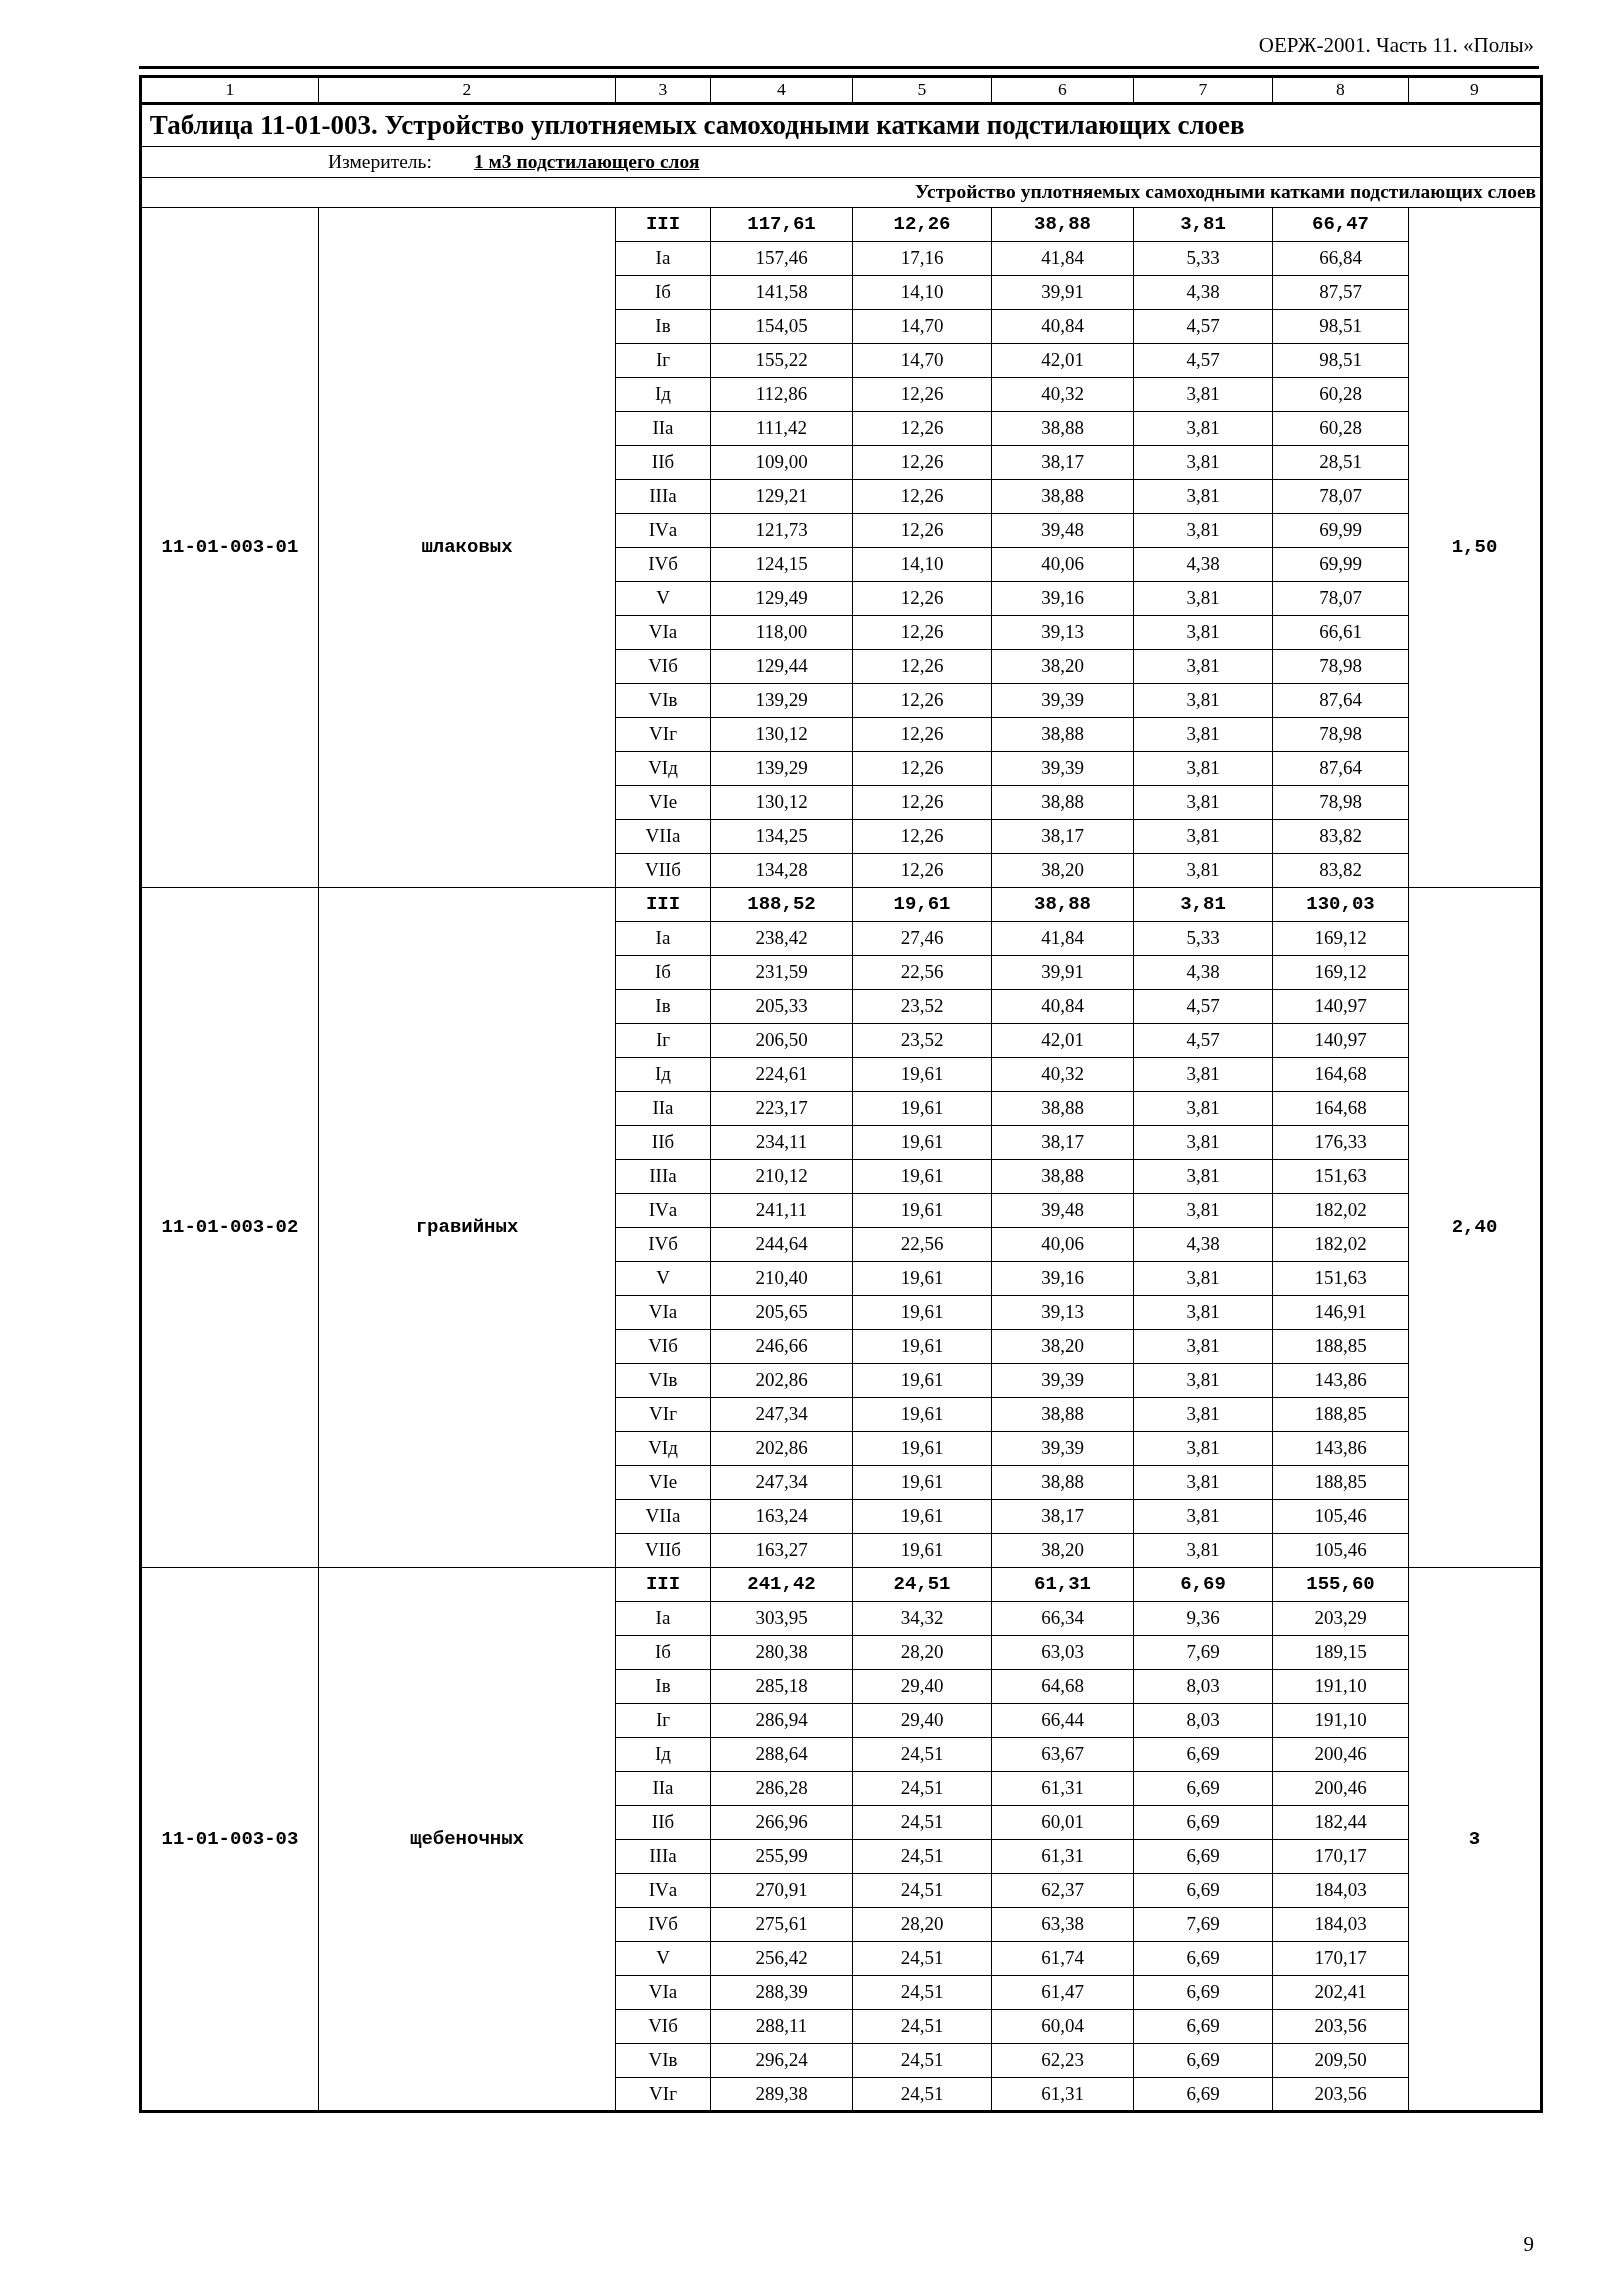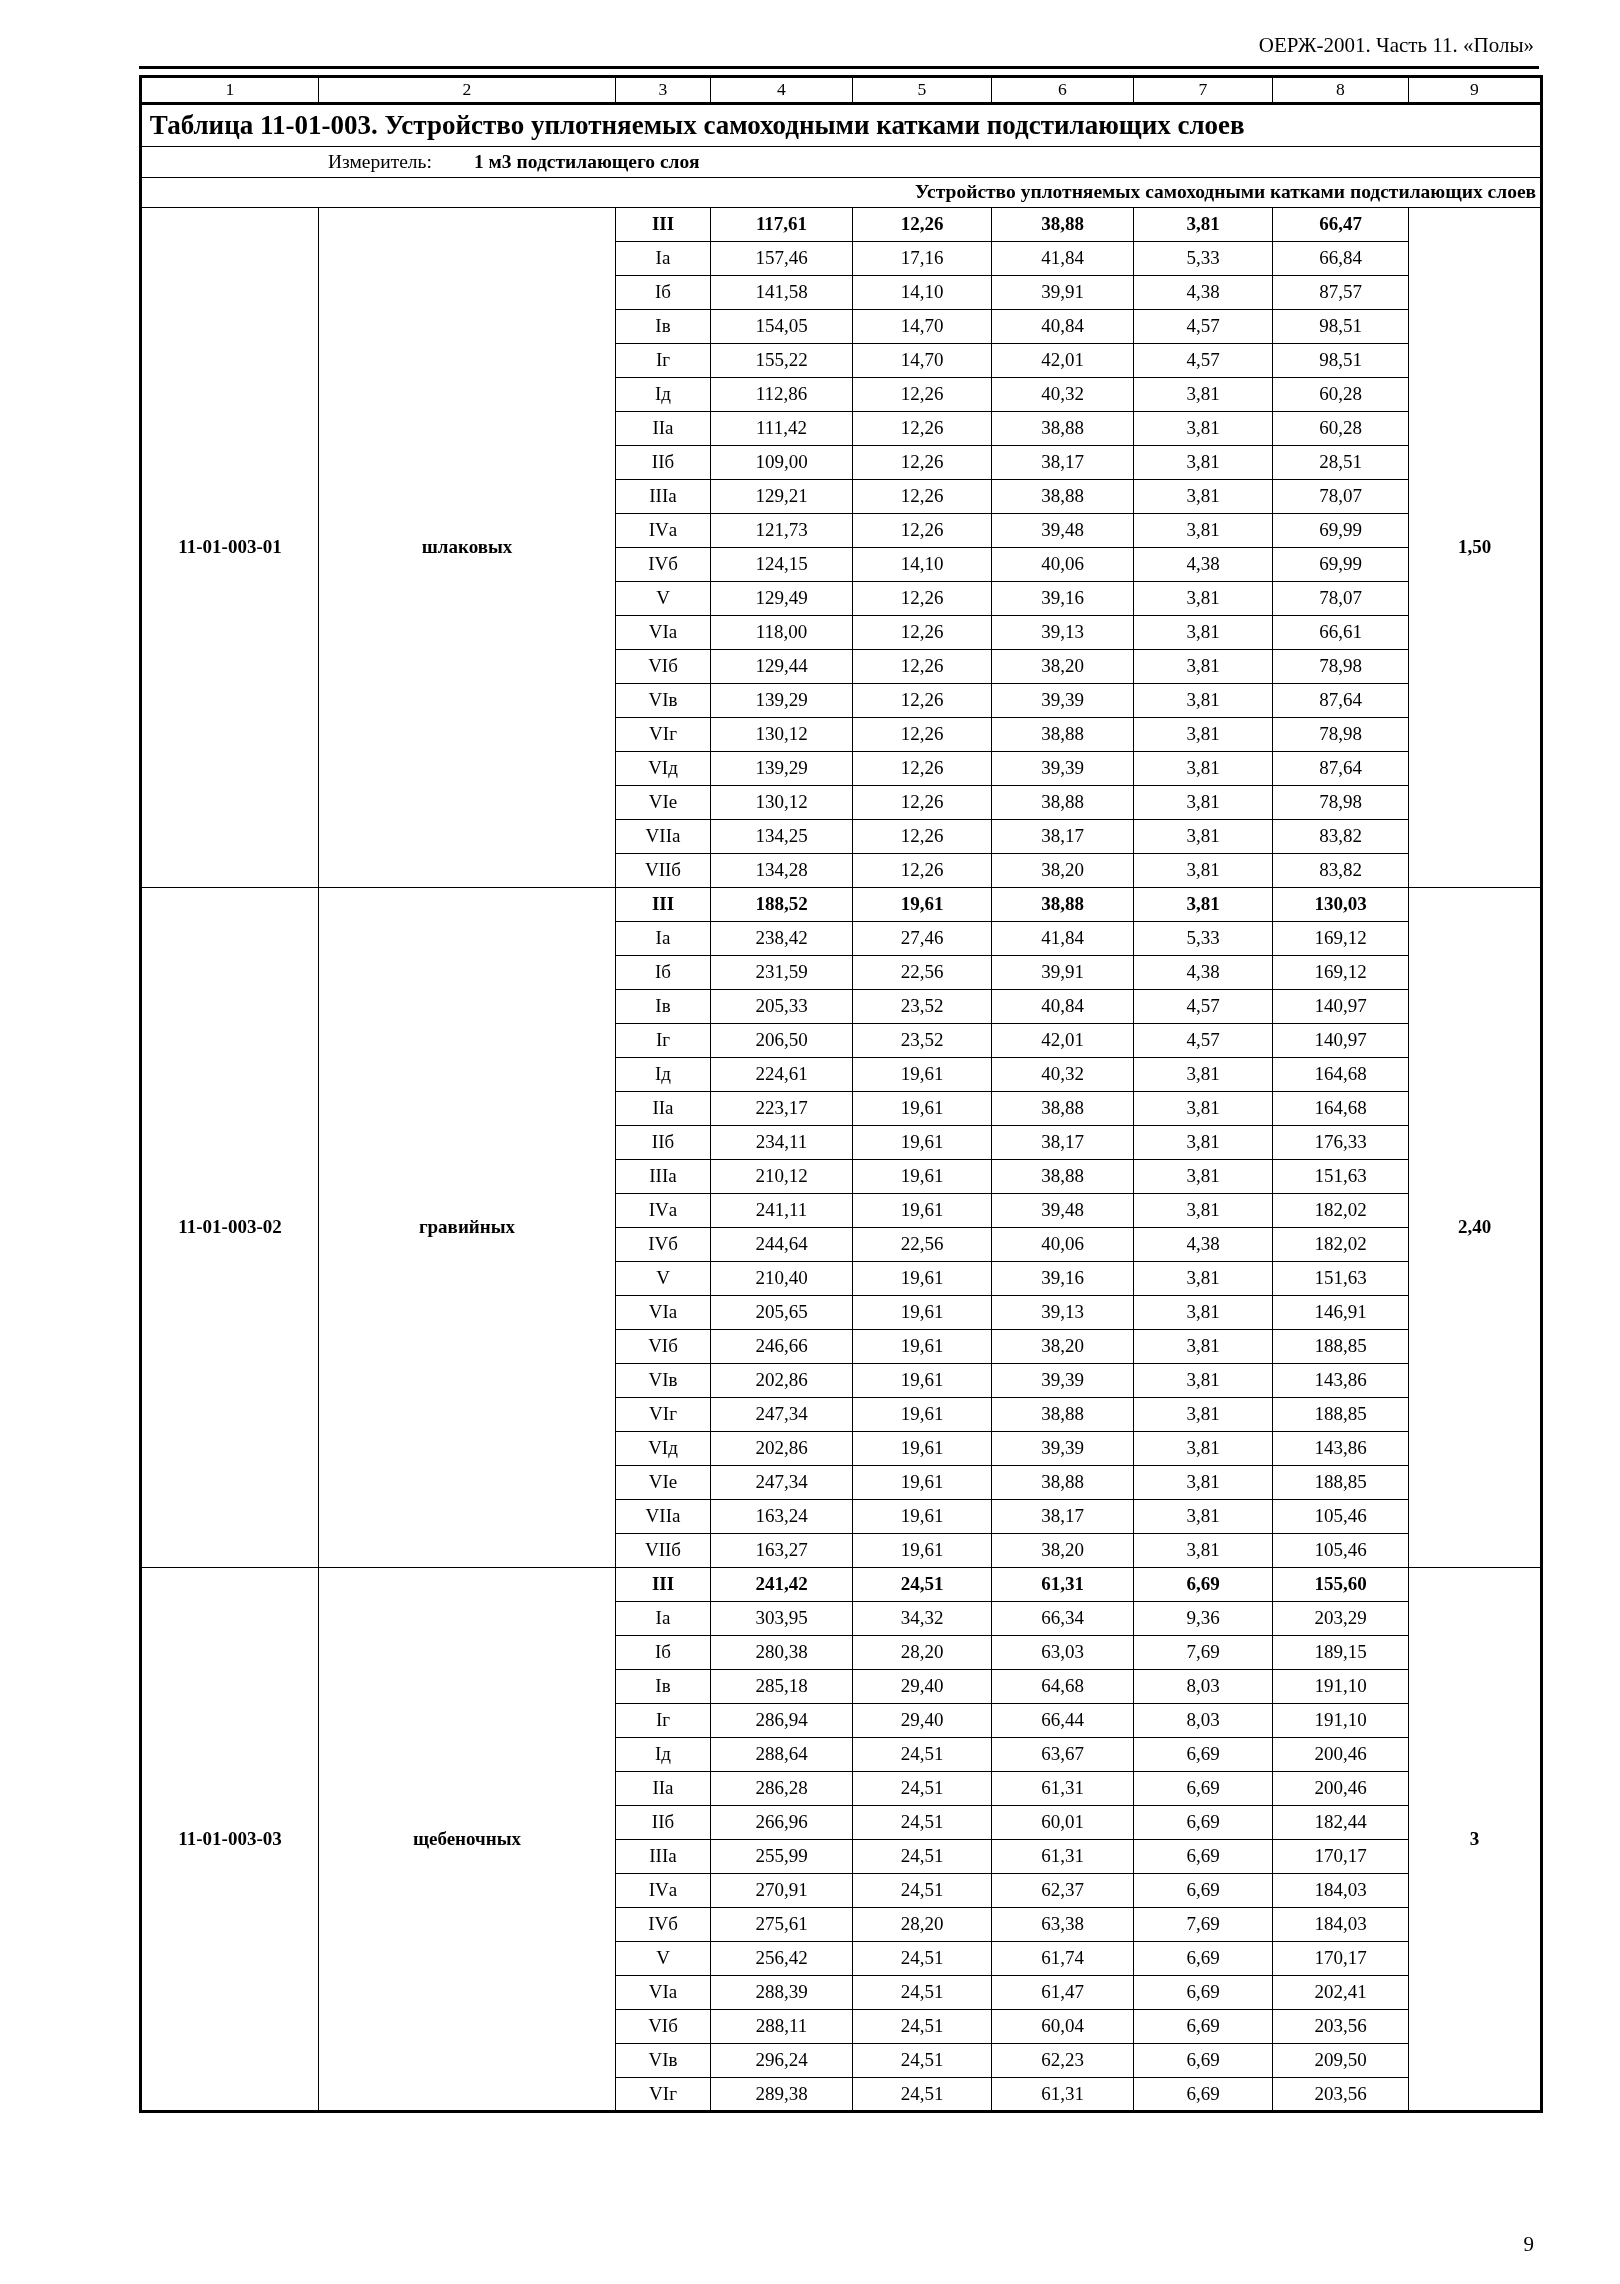--- a/index.html
+++ b/index.html
@@ -58,32 +58,32 @@
     padding: 3.9px 7.8px;
     height: 43px;
     border-top: 3.3px solid #000;
   }
   tr.measure-row td {
     text-align: left;
     font-size: 19.5px;
     padding-left: 186px;
     height: 31px;
   }
-  .measure-value { font-weight: bold; margin-left: 42px; }
+  .measure-value { font-weight: bold; margin-left: 42px; text-decoration: underline; }
   tr.section-row td {
     text-align: right;
     font-weight: bold;
     font-size: 19.5px;
     padding-left: 189px;
     height: 30px;
   }
   td.code-cell  { text-align: left; vertical-align: top; padding-left: 6.5px; }
   td.name-cell  { text-align: left; vertical-align: top; padding-left: 6.5px; }
   td.factor-cell { vertical-align: top; font-weight: bold; padding-top: 3.9px; }
-  tr.bold-row td { font-weight: bold; }
+  tr.bold-row td { font-weight: bold; font-family: Liberation Mono, monospace; }
   .page-number {
     position: absolute;
     bottom: 27px;
     right: 86px;
     font-size: 21px;
   }
 </style>
 </head>
 <body>
 

